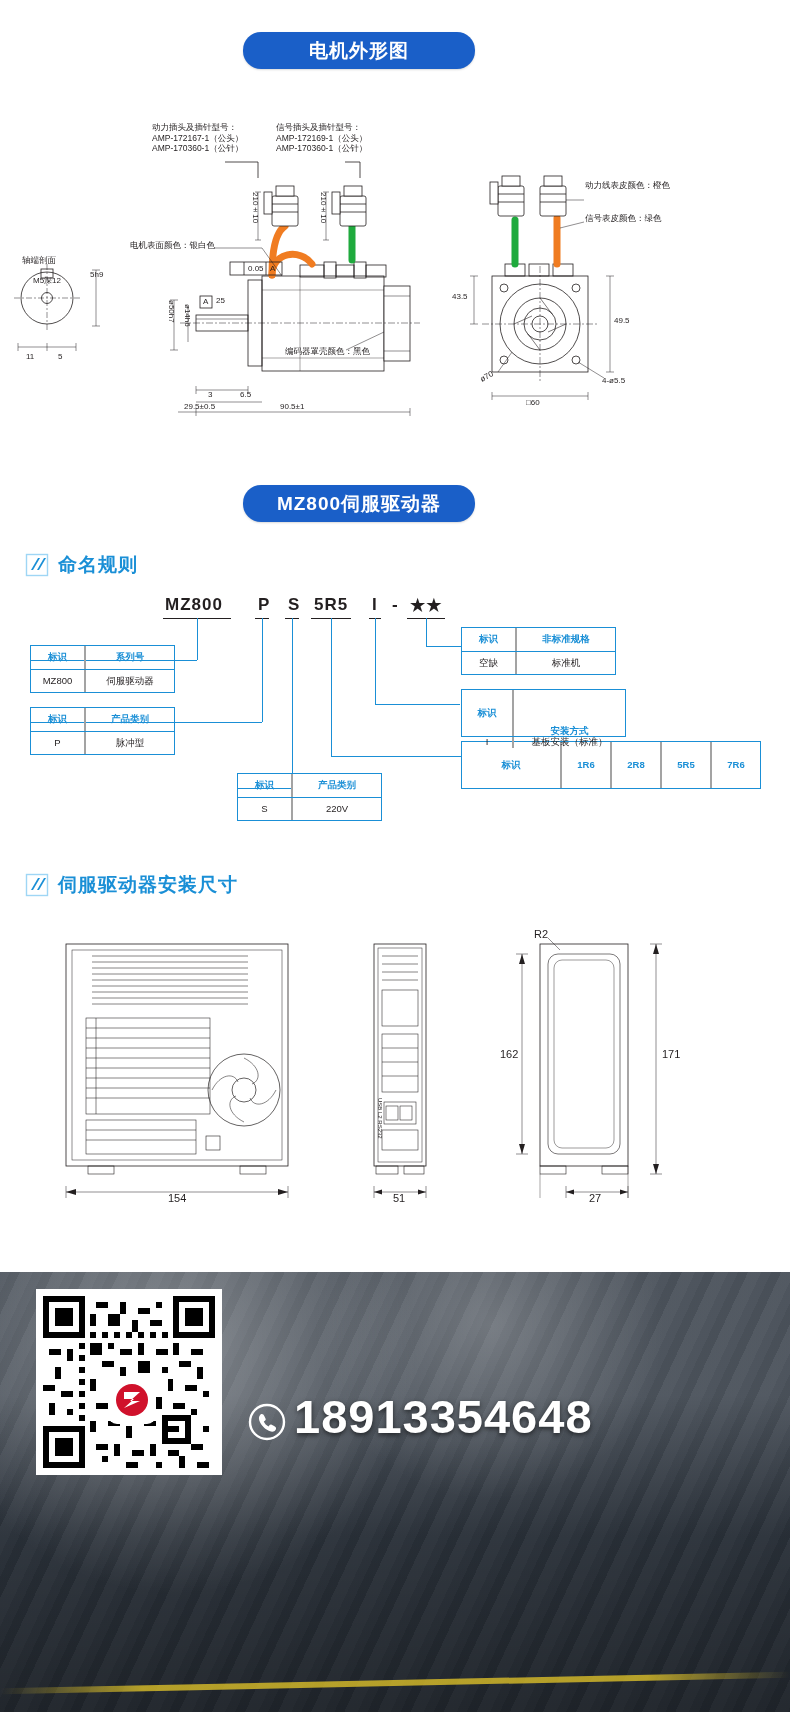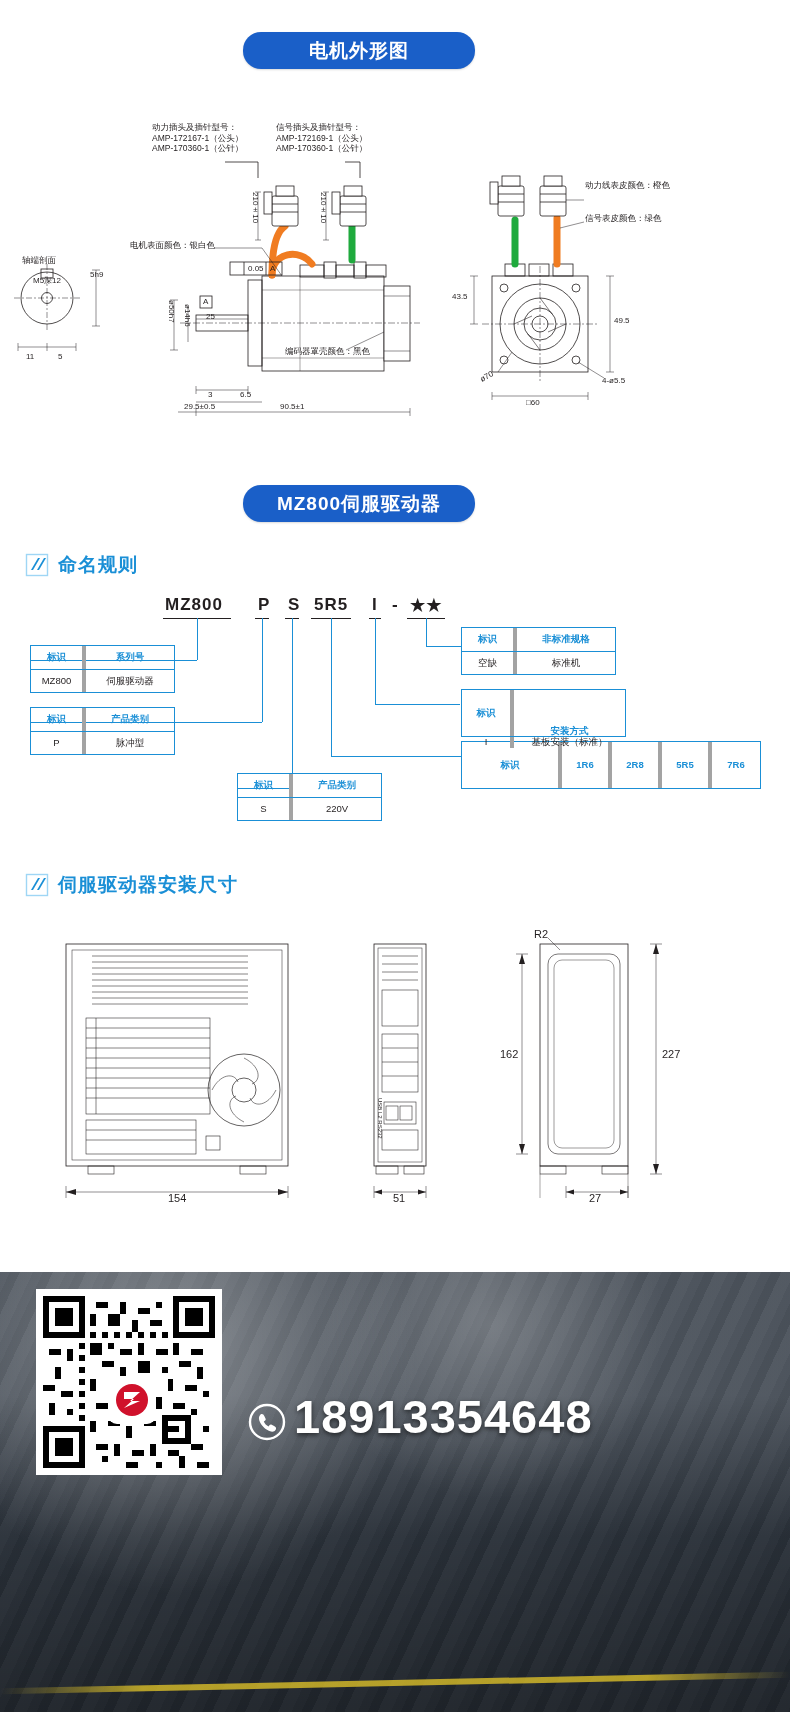--- a/index.html
+++ b/index.html
@@ -51,21 +51,21 @@
   #naming { position:absolute; left:0; top:585px; width:718px; height:260px; }
   .code-part { position:absolute; font-size:17px; font-weight:bold; color:#231f20; letter-spacing:1px; }
   .ul { position:absolute; border-bottom:1px solid #231f20; }
   .lead { position:absolute; background:#1a8fd6; }
   .lead.h { height:1px; }
   .lead.v { width:1px; }
   .nbox-v { position:absolute; border:1px solid #1a8fd6; display:flex; flex-direction:column; }
   .nbox-v .r { display:flex; flex:1; border-bottom:1px solid #1a8fd6; }
   .nbox-v .r:last-child { border-bottom:none; }
   .nbox-v .c {
-    border-right:4px solid #a3a3a3; display:flex; align-items:center; justify-content:center;
+    border-right:2px solid #a3a3a3; display:flex; align-items:center; justify-content:center;
     font-size:9.5px; line-height:1.1; text-align:center;
   }
   .nbox-v .c:last-child { border-right:none; }
   .nbox-v .hd { color:#1a8fd6; font-weight:bold; }
 
   
   #footer {
     position:absolute; left:0; top:1272px; width:790px; height:440px;
     background:
       linear-gradient(rgba(20,26,34,.62), rgba(20,26,34,.62)),
@@ -284,21 +284,21 @@
 
     <div class="lbl" style="left:248px; top:164px;">0.05</div>
     <div class="lbl" style="left:270px; top:164px;">A</div>
     <div class="lbl" style="left:203px; top:197px;">A</div>
 
     <div class="lbl" style="left:33px; top:176px;">M5深12</div>
     <div class="lbl" style="left:90px; top:170px;">5h9</div>
     <div class="lbl" style="left:26px; top:252px;">11</div>
     <div class="lbl" style="left:58px; top:252px;">5</div>
 
-    <div class="lbl" style="left:206px; top:196px;margin-top:16px;">25</div>
+    <div class="lbl" style="left:216px; top:196px;">25</div>
     <div class="lbl v" style="left:166px; top:200px;">ø50h7</div>
     <div class="lbl v" style="left:182px; top:204px;">ø14h6</div>
     <div class="lbl" style="left:208px; top:290px;">3</div>
     <div class="lbl" style="left:240px; top:290px;">6.5</div>
     <div class="lbl" style="left:184px; top:302px;">29.5±0.5</div>
     <div class="lbl" style="left:280px; top:302px;">90.5±1</div>
 
     <div class="lbl" style="left:452px; top:192px;">43.5</div>
     <div class="lbl" style="left:614px; top:216px;">49.5</div>
     <div class="lbl" style="left:480px; top:272px; transform:rotate(-28deg);">ø70</div>
@@ -544,21 +544,21 @@
 
         <line x1="540" y1="244" x2="540" y2="268" stroke-width="0.4"></line>
         <line x1="628" y1="236" x2="628" y2="268" stroke-width="0.4"></line>
       </g>
     </svg>
 
     <div class="dimtxt" style="left:168px; top:262px; font-size:11px;">154</div>
     <div class="dimtxt" style="left:393px; top:262px; font-size:11px;">51</div>
     <div class="dimtxt" style="left:589px; top:262px; font-size:11px;">27</div>
     <div class="dimtxt" style="left:500px; top:118px; font-size:11px;">162</div>
-    <div class="dimtxt" style="left:662px; top:118px; font-size:11px;">227</div>
+    <div class="dimtxt" style="left:662px; top:118px; font-size:11px;">171</div>
     <div class="dimtxt" style="left:534px; top:-2px; font-size:11px;">R2</div>
     <div class="dimtxt" style="left:377px; top:168px; font-size:6px; writing-mode:vertical-rl;">USB  L2 RS232</div>
   </div>
 
   <div id="footer">
     <div class="photo-hint"></div>
     <div class="floorline"></div>
   </div>
 
   <div id="qr">

